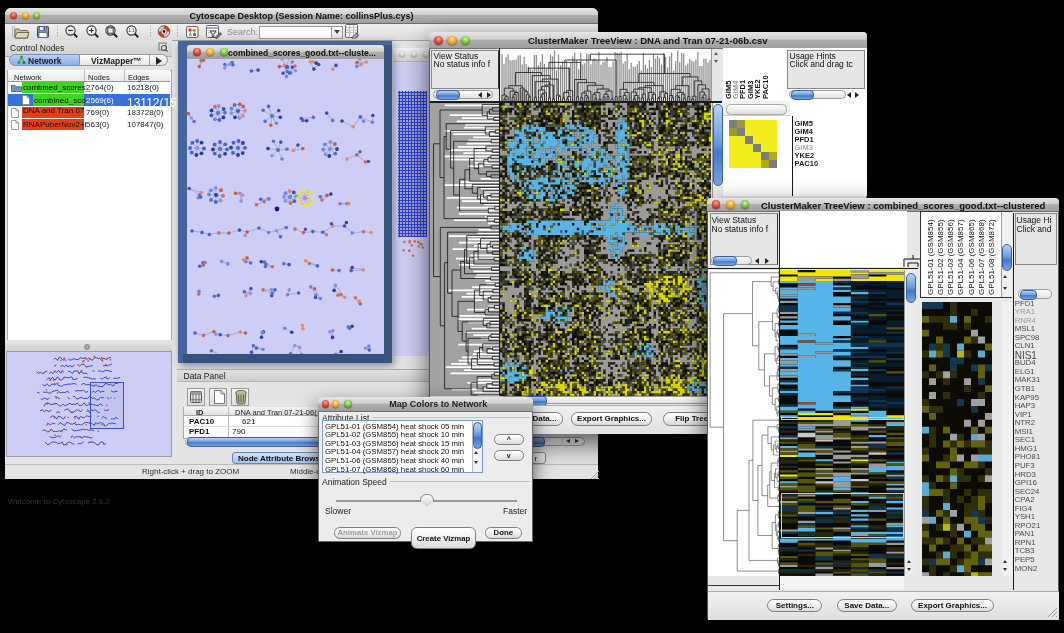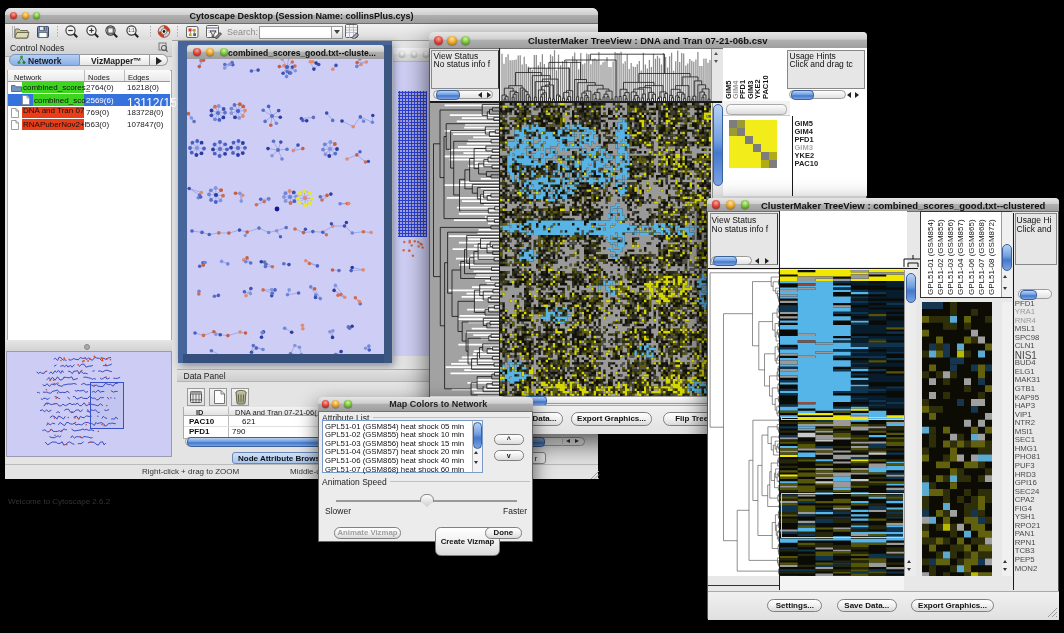--- a/index.html
+++ b/index.html
@@ -837,14 +837,14 @@
     <div style="position:absolute;left:474px;top:461px;width:0;height:0;border-left:2.52px solid transparent;border-right:2.52px solid transparent;border-top:3.6px solid #333;"></div>
     <div style="position:absolute;left:494px;top:434.3px;width:29.5px;height:10.5px;border-radius:5.25px;background:linear-gradient(#ffffff,#f2f2f2 45%,#dadada);border:1px solid #808080;box-sizing:border-box;display:flex;align-items:center;justify-content:center;font-size:7px;font-weight:bold;color:#111;white-space:nowrap;overflow:hidden;">^</div>
     <div style="position:absolute;left:494px;top:450px;width:29.5px;height:10.5px;border-radius:5.25px;background:linear-gradient(#ffffff,#f2f2f2 45%,#dadada);border:1px solid #808080;box-sizing:border-box;display:flex;align-items:center;justify-content:center;font-size:7px;font-weight:bold;color:#111;white-space:nowrap;overflow:hidden;">v</div>
     <div style="position:absolute;left:322px;top:477.5px;font-size:8.5px;color:#222;font-weight:normal;white-space:nowrap;line-height:1;">Animation Speed</div>
     <div style="position:absolute;left:390px;top:481px;width:140px;height:1px;background:#c0c0c0;"></div>
     <div style="position:absolute;left:336px;top:500px;width:181px;height:1.5px;background:#999;"></div>
     <div style="position:absolute;left:420px;top:493.5px;width:12px;height:11px;background:linear-gradient(#fdfdfd,#d0d0d0);border:1px solid #888;border-radius:6px 6px 5px 5px;clip-path:polygon(0 0, 100% 0, 100% 62%, 50% 100%, 0 62%);"></div>
     <div style="position:absolute;left:325px;top:507px;font-size:8.5px;color:#222;font-weight:normal;white-space:nowrap;line-height:1;">Slower</div>
     <div style="position:absolute;left:503px;top:507px;font-size:8.5px;color:#222;font-weight:normal;white-space:nowrap;line-height:1;">Faster</div>
     <div style="position:absolute;left:334px;top:527px;width:67px;height:11.5px;border-radius:5.75px;background:linear-gradient(#ffffff,#f2f2f2 45%,#dadada);border:1px solid #808080;box-sizing:border-box;display:flex;align-items:center;justify-content:center;font-size:7.8px;font-weight:bold;color:#9f9f9f;white-space:nowrap;overflow:hidden;">Animate Vizmap</div>
-    <div style="position:absolute;left:435px;top:527px;width:65px;height:29px;border-radius:5.75px;background:linear-gradient(#ffffff,#f2f2f2 45%,#dadada);border:1px solid #808080;box-sizing:border-box;display:flex;align-items:center;justify-content:center;font-size:7.8px;font-weight:bold;color:#111;white-space:nowrap;overflow:hidden;">Create Vizmap</div>
+    <div style="position:absolute;left:411px;top:527px;width:65px;height:22px;border-radius:5.75px;background:linear-gradient(#ffffff,#f2f2f2 45%,#dadada);border:1px solid #808080;box-sizing:border-box;display:flex;align-items:center;justify-content:center;font-size:7.8px;font-weight:bold;color:#111;white-space:nowrap;overflow:hidden;">Create Vizmap</div>
     <div style="position:absolute;left:485px;top:527px;width:36.5px;height:11.5px;border-radius:5.75px;background:linear-gradient(#ffffff,#f2f2f2 45%,#dadada);border:1px solid #808080;box-sizing:border-box;display:flex;align-items:center;justify-content:center;font-size:7.8px;font-weight:bold;color:#111;white-space:nowrap;overflow:hidden;">Done</div>
   </div>
 </body></html>

